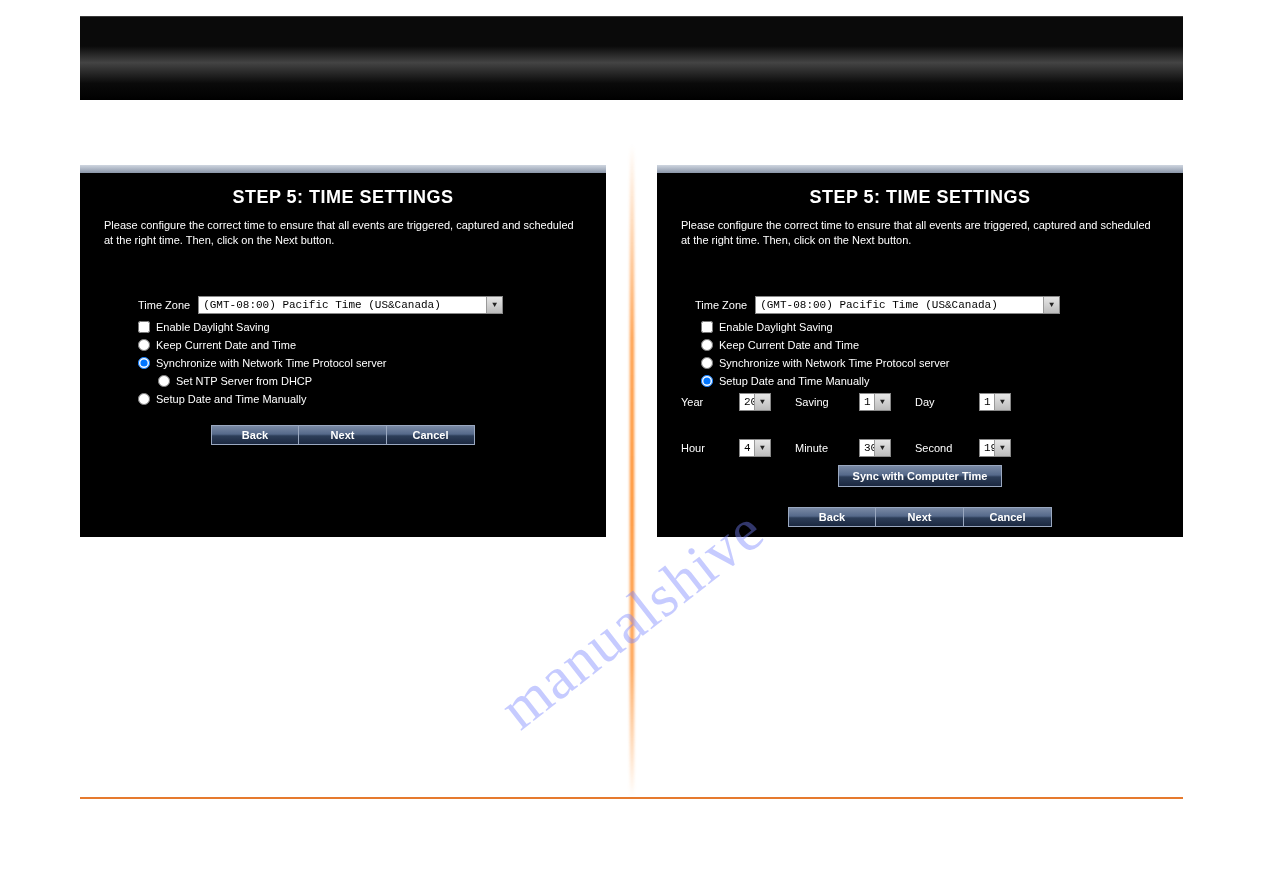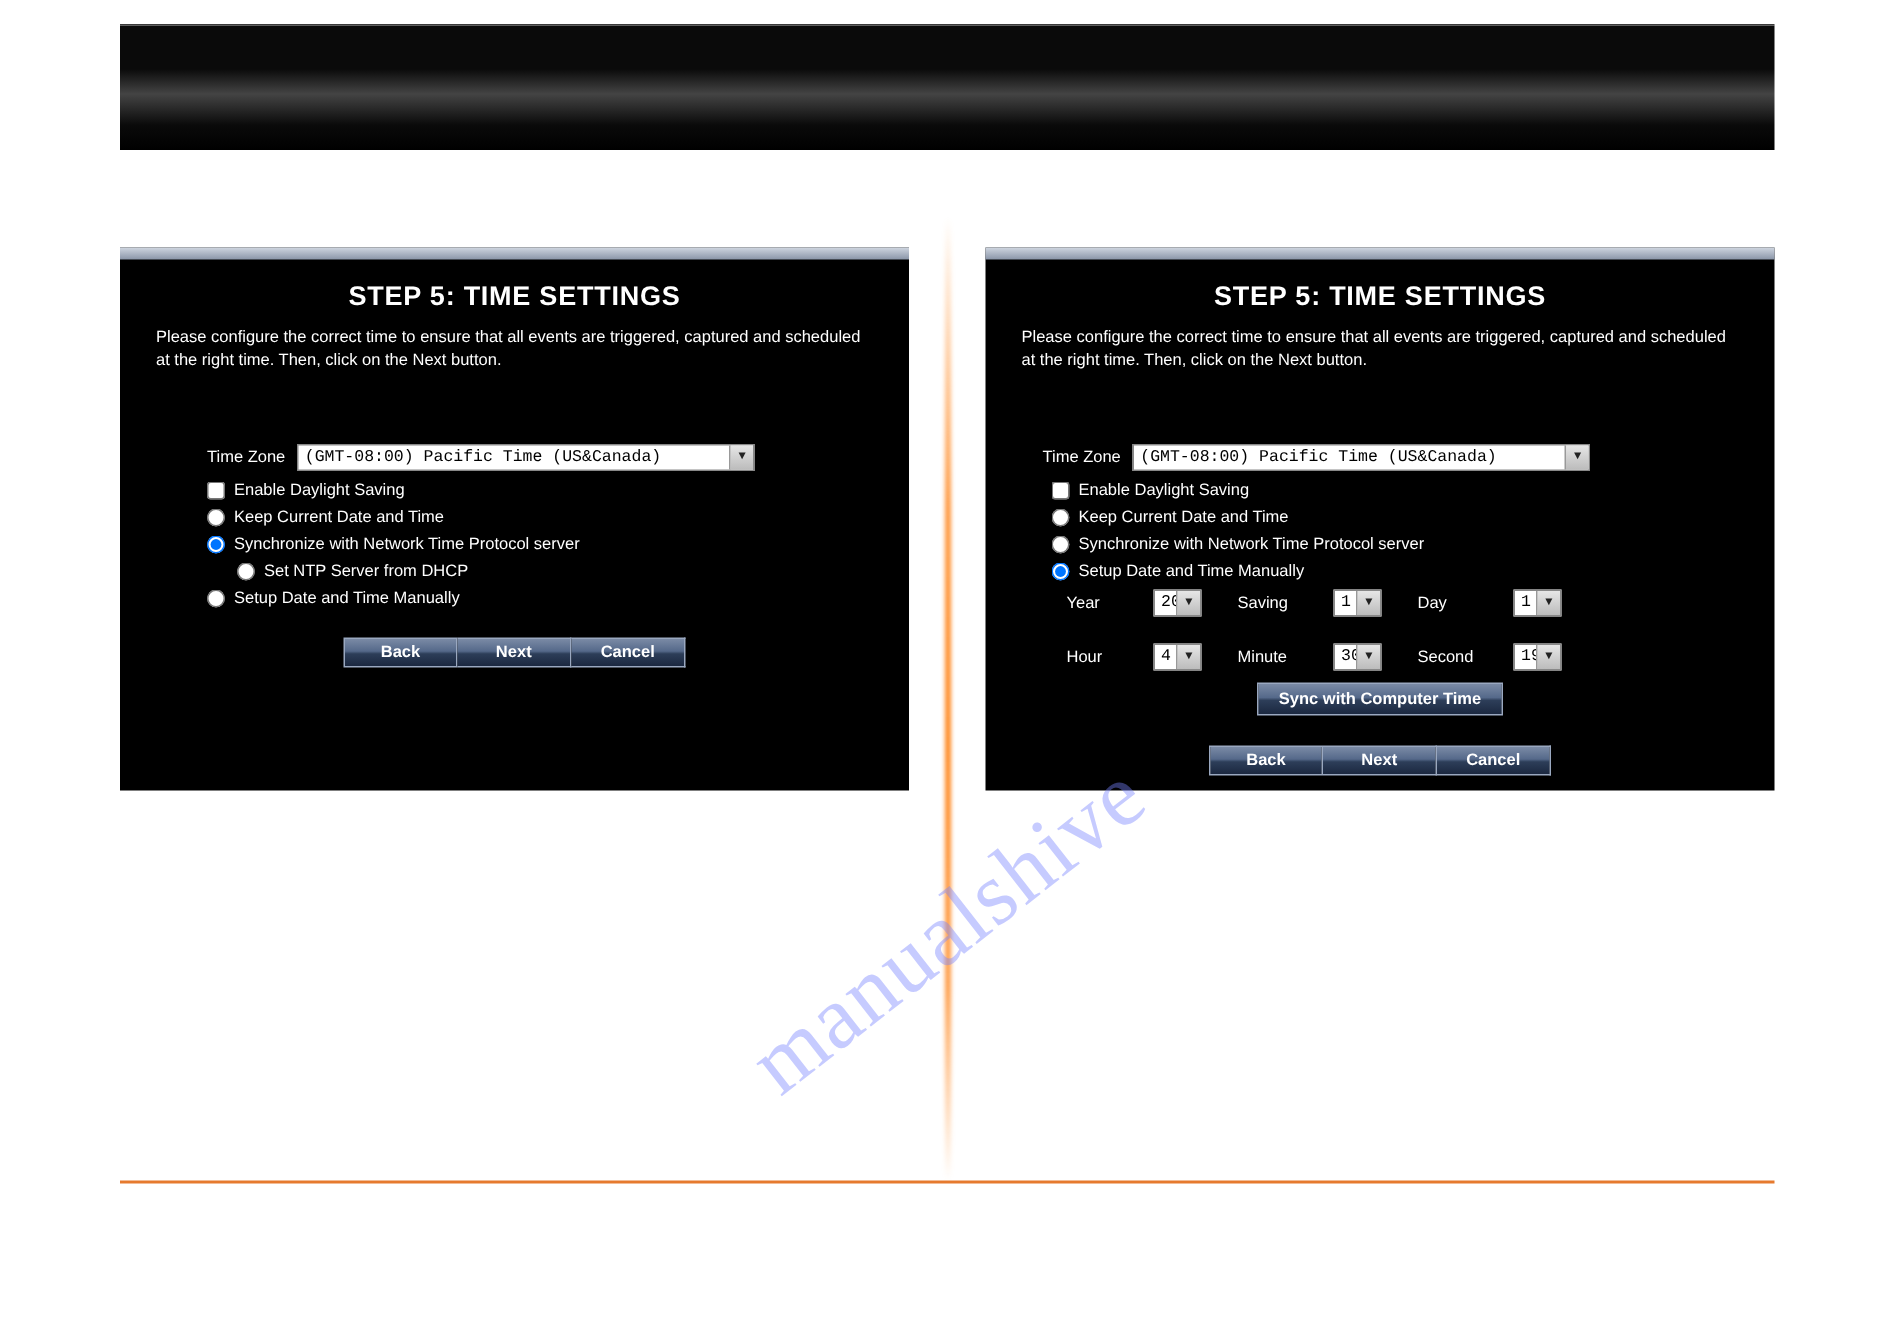--- a/index.html
+++ b/index.html
@@ -82,43 +82,42 @@
   .frm-row { margin-left: 34px; display: flex; align-items: center; margin-bottom: 6px; }
   .frm-row.sub { margin-left: 54px; }
   input[type=checkbox], input[type=radio] { margin-right: 6px; width: 12px; height: 12px; }
   .btnbar {
     display: flex;
     justify-content: center;
     gap: 0;
     margin-top: 20px;
   }
   .ui-btn {
-    width: 76px;
+    width: 88px;
     height: 20px;
     background: linear-gradient(to bottom, #7a8aa5 0%, #55698a 45%, #2d3e59 55%, #1b2840 100%);
     color: #fff;
     font-size: 11px;
     font-weight: bold;
     border: 1px solid #9aa8c0;
     display: flex;
     align-items: center;
     justify-content: center;
     cursor: pointer;
   }
   .ui-btn + .ui-btn { border-left: none; }
   .sync-btn {
     width: 164px;
     height: 22px;
     margin: 8px auto 6px;
   }
   .dt-grid {
     display: grid;
     grid-template-columns: 58px 56px 64px 56px 64px 56px;
-    row-gap: 18px;
-    margin-left: 30px;
+    row-gap: 28px;
     margin-top: 4px;
     align-items: center;
   }
   .dt-grid .lbl { text-align: left; }
   .mini-select { width: 32px; }
   .watermark {
     position: absolute;
     left: 50%; top: 420px;
     transform: translate(-50%, 0) rotate(-38deg);
     font-size: 60px;

